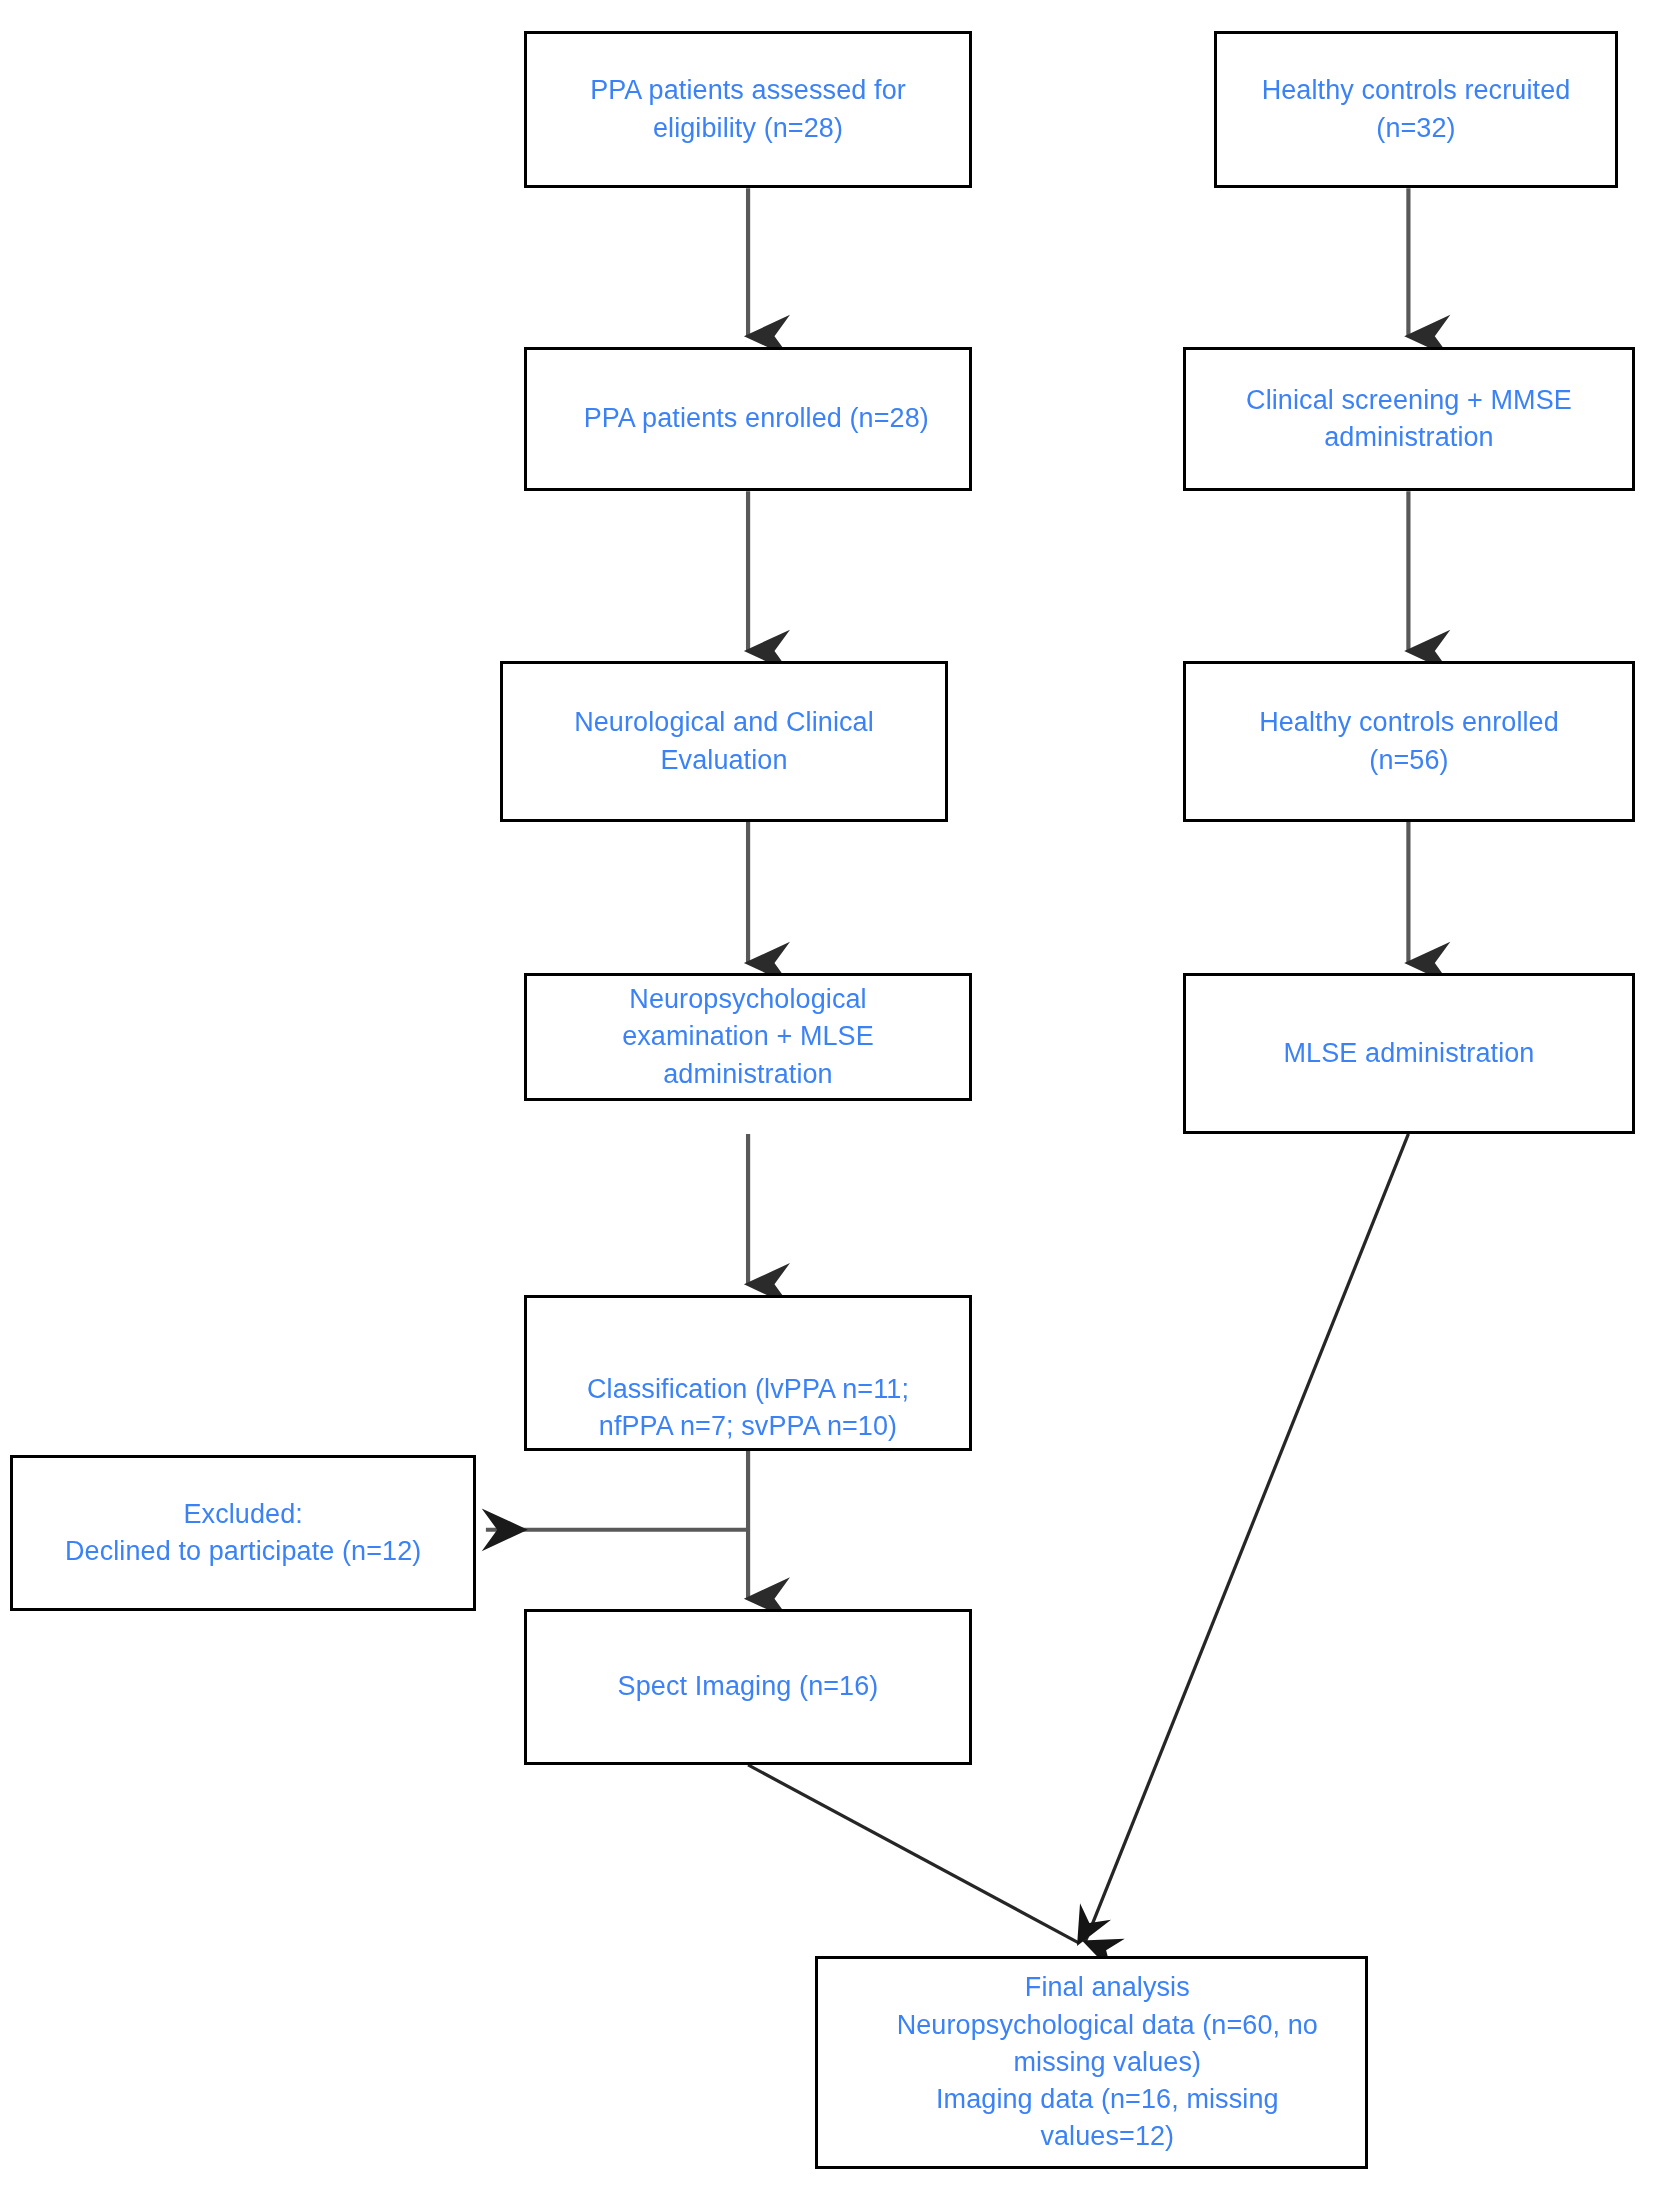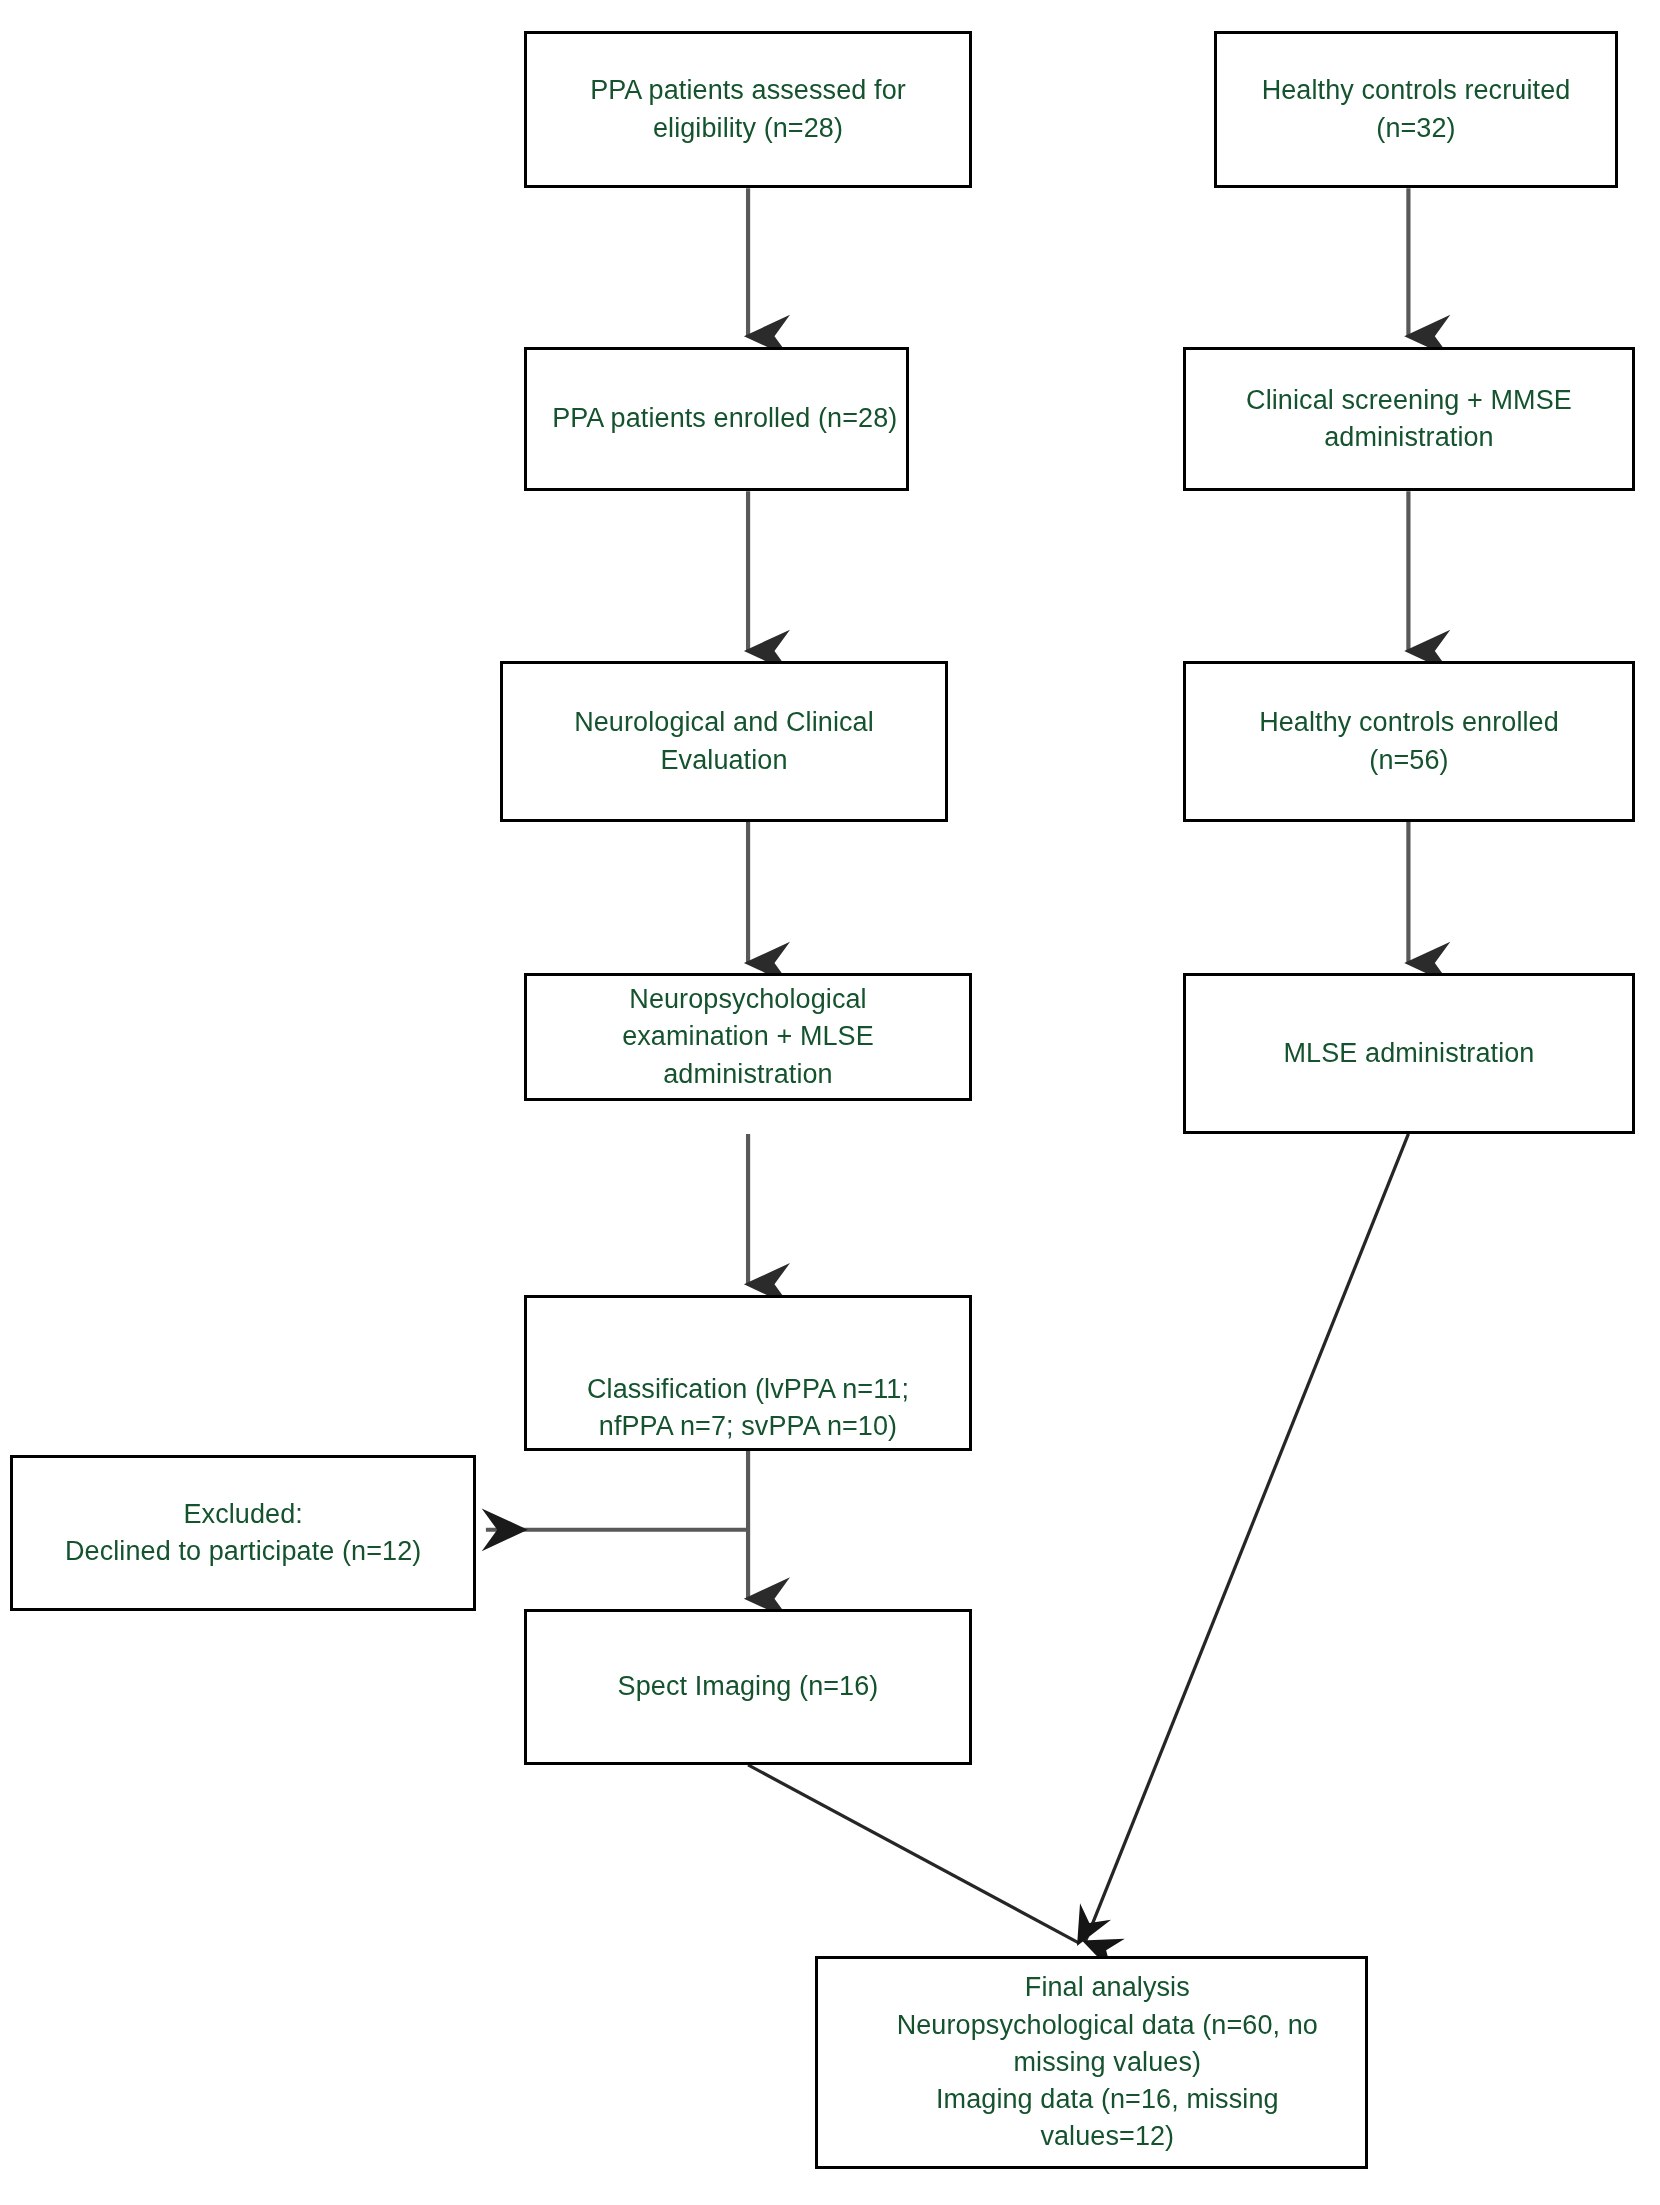--- a/index.html
+++ b/index.html
@@ -17,21 +17,21 @@
   }
   .node {
     position: absolute;
     box-sizing: border-box;
     border: 3.3px solid #000000;
     background: #ffffff;
     display: flex;
     align-items: center;
     justify-content: center;
     text-align: center;
-    color: #14532d;
+    color: #3b82f6;
     font-size: 27px;
     line-height: 1.38;
     font-weight: 400;
     letter-spacing: 0.1px;
     padding: 2.8px 8.4px;
     white-space: pre-line;
   }
   .node span { display: block; width: 100%; }
   svg.edges {
     position: absolute;
@@ -74,21 +74,21 @@
 
     <line x1="3024" y1="2435" x2="2330" y2="4170" stroke="#262626" stroke-width="7" marker-end="url(#arrD)"></line>
     <line x1="1606" y1="3790" x2="2316" y2="4172" stroke="#262626" stroke-width="7" marker-end="url(#arrD)"></line>
   </svg>
 
   <div class="node" style="left:524px; top:31px; width:448px; height:157px;">
     <span>PPA patients assessed for
 eligibility (n=28)</span>
   </div>
 
-  <div class="node" style="left:524px; top:347px; width:385px; height:144px;padding-left:25px;">
+  <div class="node" style="left:524px; top:347px; width:448px; height:144px;padding-left:25px;">
     <span>PPA patients enrolled (n=28)</span>
   </div>
 
   <div class="node" style="left:500px; top:661px; width:448px; height:161px;">
     <span>Neurological and Clinical
 Evaluation</span>
   </div>
 
   <div class="node" style="left:524px; top:973px; width:448px; height:128px;">
     <span>Neuropsychological

